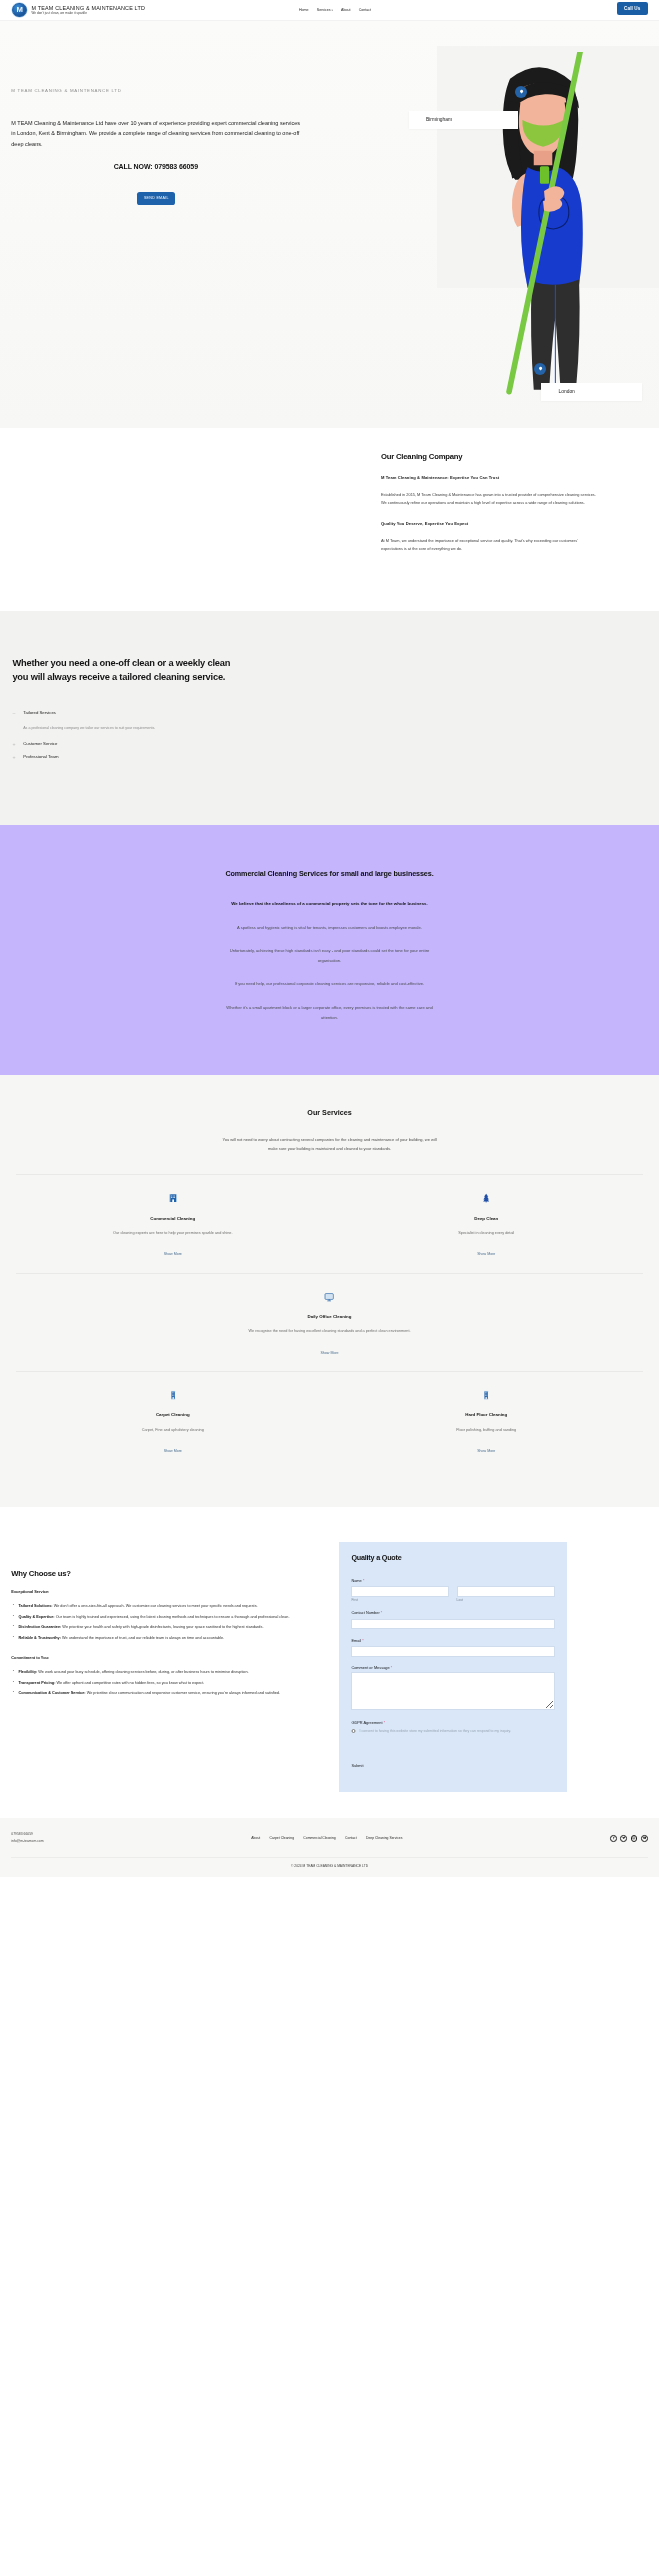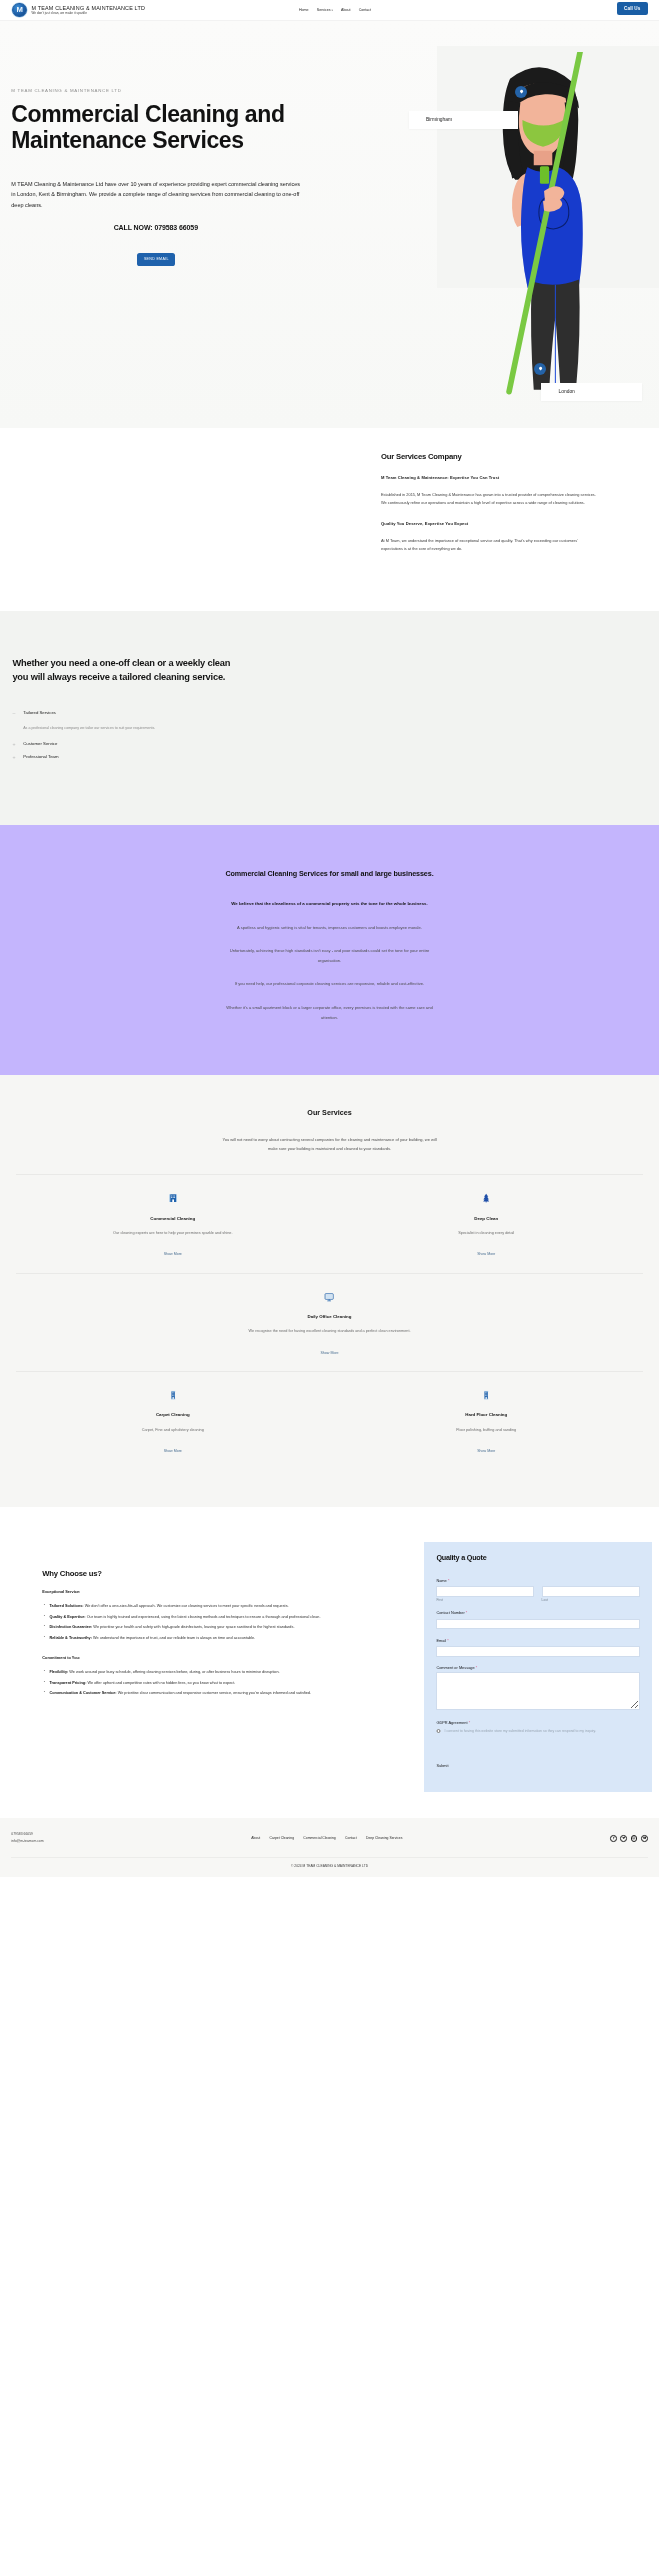--- a/index.html
+++ b/index.html
@@ -144,21 +144,21 @@
   .svc-card.full { width: 100%; border-top: 0.5px solid #e9e9e7; padding-top: 17.5px; }
   .svc-row { display:flex; border-top: 0.5px solid #e9e9e7; }
   .svc-icon { height: 11.3px; margin-bottom: 11.3px; display:flex; align-items:center; justify-content:center; }
   .svc-title { font-size: 4.4px; font-weight: 700; color:#121212; margin-bottom: 8.2px; }
   .svc-desc { font-size: 3.8px; line-height: 2.2; color:#6d6d6d; margin-bottom: 11.3px; }
   .svc-more { font-size: 3.6px; color:#4a6f92; }
 
   
   .why-sec { background:#fff; padding: 31px 0 26px; position: relative; }
   .why-wrap { display: flex; width: 659px; align-items: flex-start; }
-  .why-left { width: 393px; padding: 31px 13.4px 0 11.3px; margin-left: 31px; }
+  .why-left { width: 339px; padding: 31px 13.4px 0 11.3px; }
   .why-left h2 { font-size: 7.7px; font-weight: 700; color:#111; margin-bottom: 11.3px; letter-spacing:-0.2px; }
   .why-sub { font-size: 3.9px; font-weight: 700; color:#161616; margin-bottom: 8.2px; }
   .why-list { list-style: none; margin: 0 0 13.4px 0; }
   .why-list li {
     position: relative; font-size: 3.8px; line-height: 2.2; color:#303030;
     padding-left: 7.2px; margin-bottom: 2.1px;
   }
   .why-list li::before {
     content:"•"; position:absolute; left: 1.5px; top: 0; color:#6a6a6a; font-size: 3.6px;
   }
@@ -235,21 +235,20 @@
       <span>Contact</span>
     </a>
   </nav>
 
   <button class="callus">Call Us</button>
 </div>
 
 <section class="hero">
   <div class="hero-inner">
     <div class="eyebrow">M TEAM CLEANING &amp; MAINTENANCE LTD</div>
-    <h1 class="hero-h1">Commercial Cleaning and Maintenance Services</h1>
     <p class="hero-p">M TEAM Cleaning &amp; Maintenance Ltd have over 10 years of experience providing expert commercial cleaning services in London, Kent &amp; Birmingham. We provide a complete range of cleaning services from commercial cleaning to one-off deep cleans.</p>
     <div class="hero-call">CALL NOW: 079583 66059</div>
     <button class="send-email">SEND EMAIL</button>
   </div>
 
   <div class="hero-art">
     <div class="art-bg"></div>
 
     <svg class="cleaner" viewBox="0 0 250 680">
 
@@ -290,21 +289,21 @@
 
     <div class="pin-dot b"></div>
     <div class="pin-card london">London</div>
   </div>
 </section>
 
 <section class="about">
   <div class="about-wrap">
     <div class="about-left"></div>
     <div class="about-right">
-      <h2 class="about-h2">Our Services Company</h2>
+      <h2 class="about-h2">Our Cleaning Company</h2>
       <div class="about-sub">M Team Cleaning &amp; Maintenance: Expertise You Can Trust</div>
       <p class="about-p">Established in 2015, M Team Cleaning &amp; Maintenance has grown into a trusted provider of comprehensive cleaning services. We continuously refine our operations and maintain a high level of expertise across a wide range of cleaning solutions.</p>
       <div class="about-sub">Quality You Deserve, Expertise You Expect</div>
       <p class="about-p">At M Team, we understand the importance of exceptional service and quality. That's why exceeding our customers' expectations is at the core of everything we do.</p>
     </div>
   </div>
 </section>
 
 <section class="tailored">
   <div class="tailored-inner">

